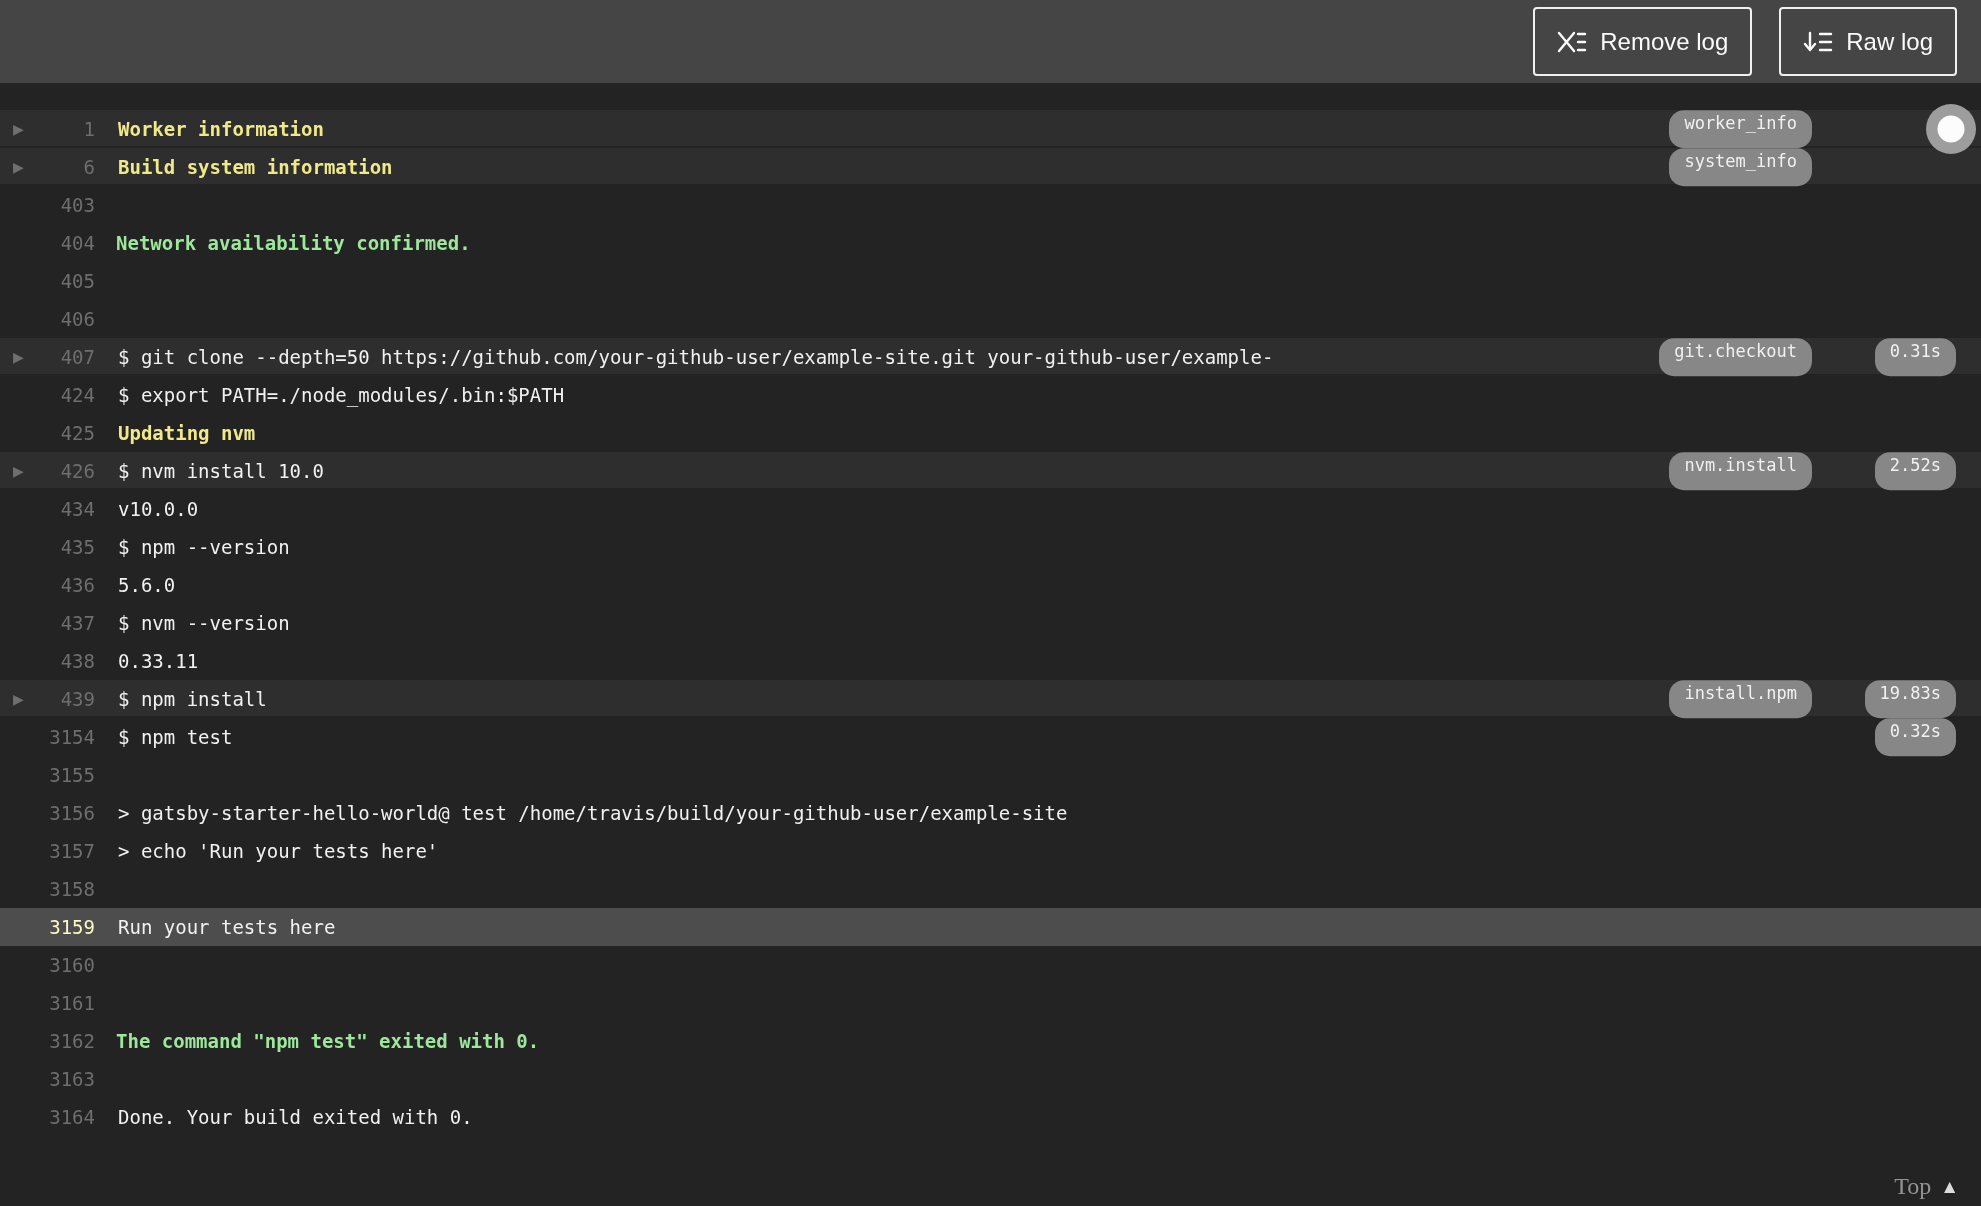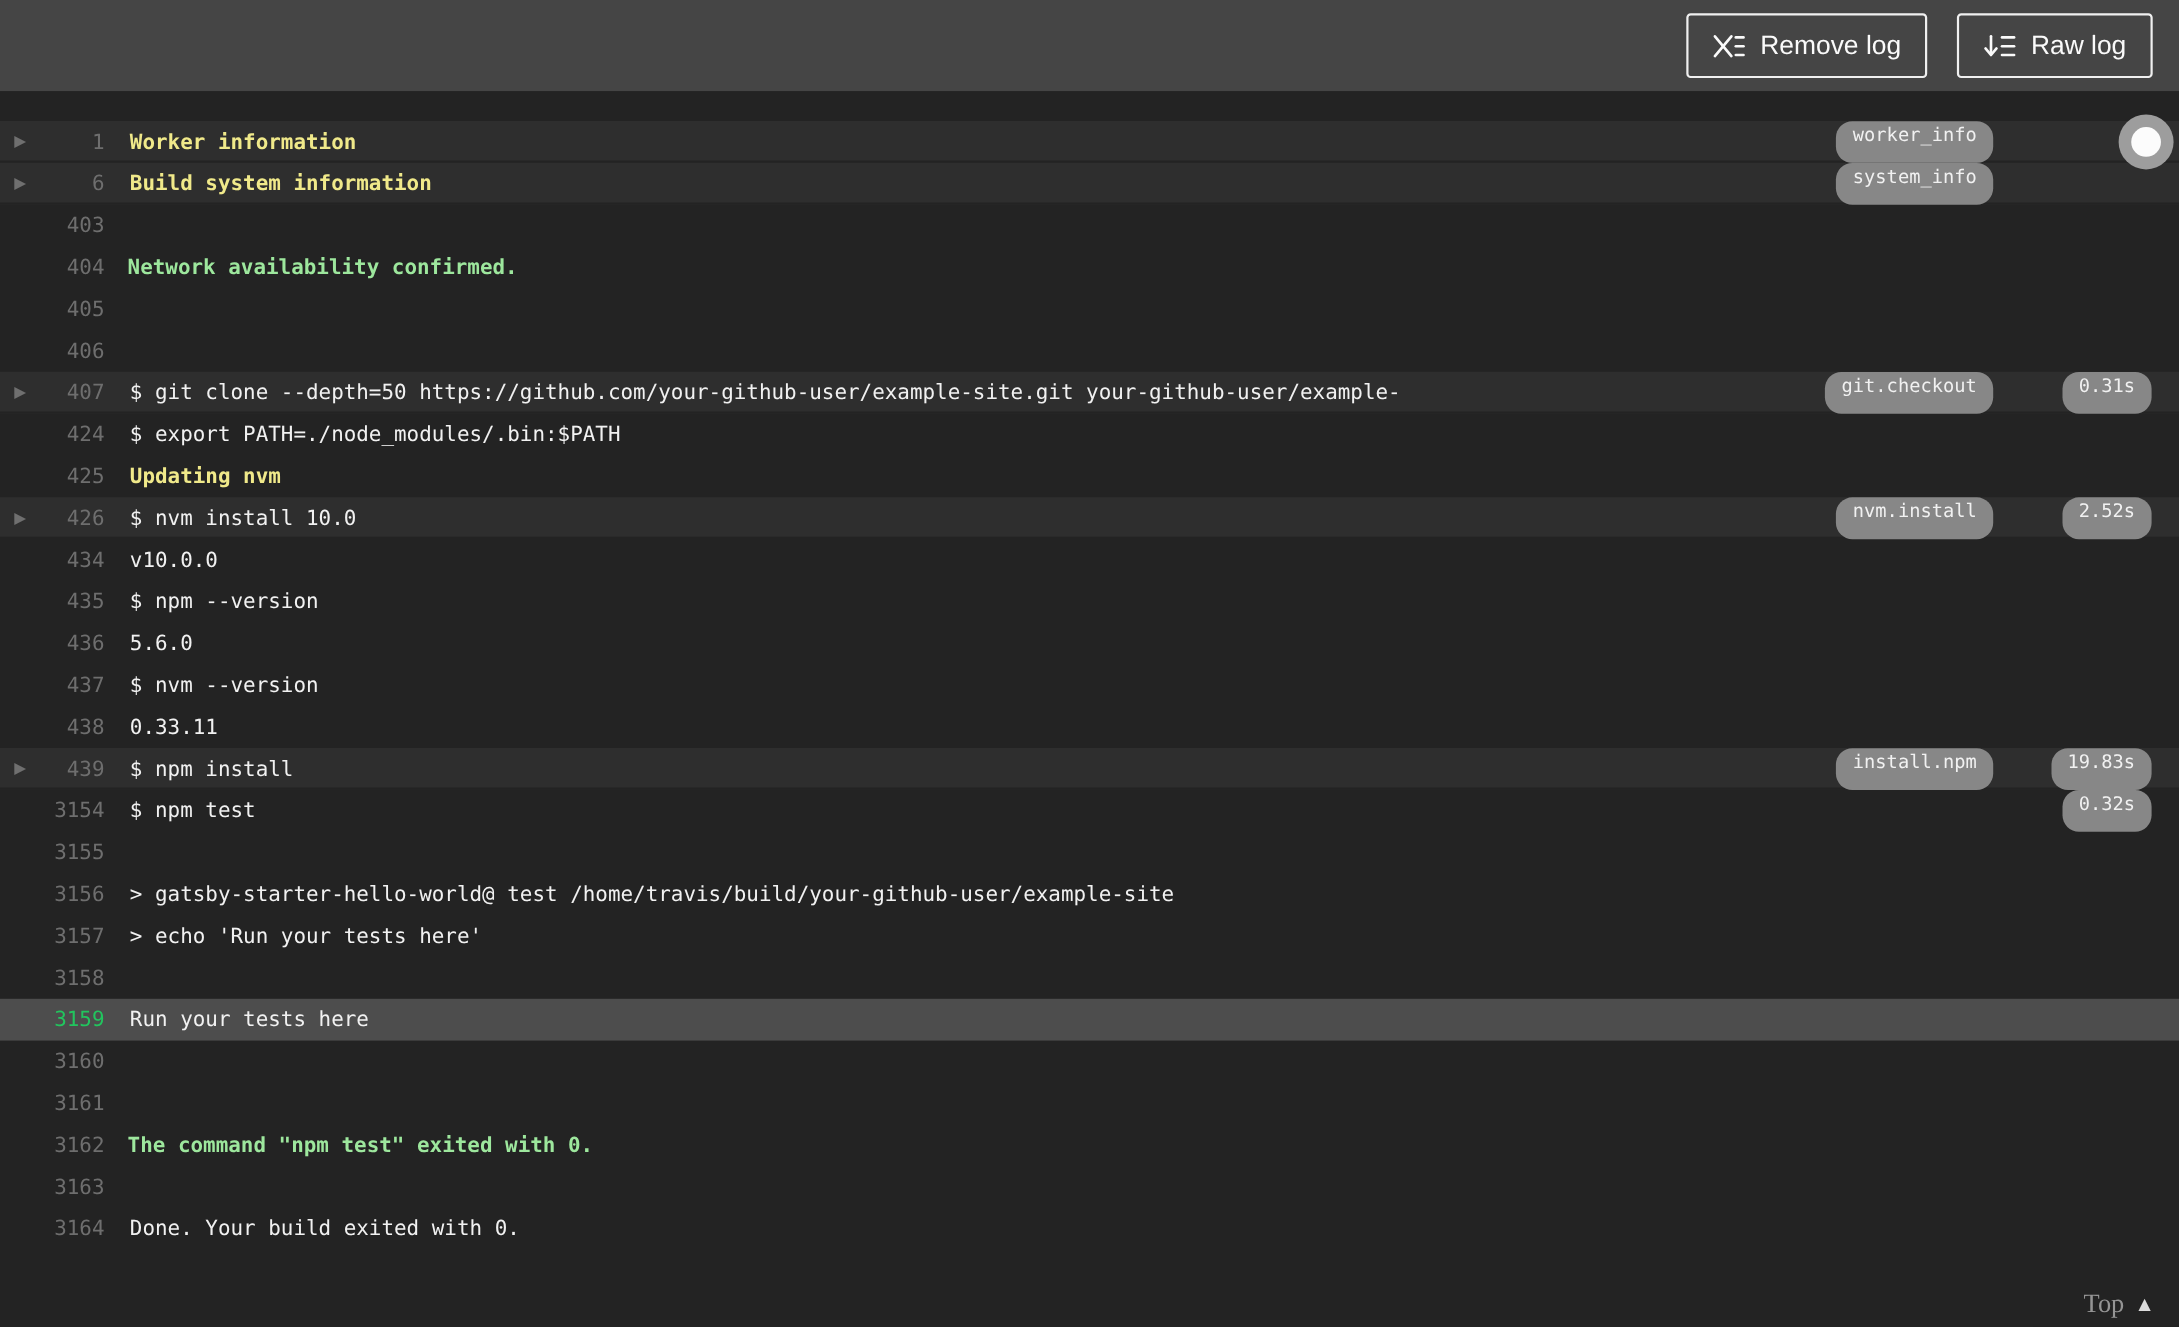--- a/index.html
+++ b/index.html
@@ -7,21 +7,21 @@
   body { font-family: "Liberation Sans", sans-serif; }
 
   
   .header {
     height: 83px; background: var(--header-bg, #454545);
     display: flex; align-items: center; justify-content: flex-end;
     gap: 27px; padding-right: 24px;
   }
   .hbtn {
     display: flex; align-items: center; gap: 13px;
-    height: 59px; padding: 0 22px;
+    height: 69px; padding: 0 22px;
     background: transparent; border: 2px solid rgba(255,255,255,0.92);
     border-radius: 4px; color: #fafafa; font-size: 24px;
     font-family: "Liberation Sans", sans-serif; cursor: pointer;
   }
   .hbtn svg { display: block; }
 
   
   .log {
     position: relative; height: 1123px;
     background: var(--log-bg, #232323); padding-top: 27px;
@@ -32,21 +32,21 @@
   .row.selected { background: #4d4d4d; }
   .fold {
     position: absolute; left: 13px; top: 50%; transform: translateY(-50%);
     color: #6f6f6f; font-size: 14px; font-family: "DejaVu Sans", sans-serif;
     cursor: pointer; line-height: 1;
   }
   .num {
     width: 95px; flex: 0 0 95px; text-align: right;
     color: #6e6e6e; font-size: 19px; cursor: pointer; user-select: none;
   }
-  .row.selected .num { color: #22c55e; }
+  .row.selected .num { color: #fef9c3; }
   .txt { margin-left: 23px; font-size: 19px; color: #f1f1f1; white-space: pre; }
   .txt.yellow { color: var(--ansi-yellow, #f0e98a); font-weight: bold; }
   .txt.green  { color: var(--ansi-green, #9de79d); font-weight: bold; margin-left: 21px; }
 
   .tag, .time {
     position: absolute; top: 50%; transform: translateY(-50%);
     background: #878787; color: #f1f1f1;
     font-size: 17px; font-family: "DejaVu Sans Mono", monospace;
     padding: 4px 15px 15px; border-radius: 15px; line-height: 1.1;
   }

